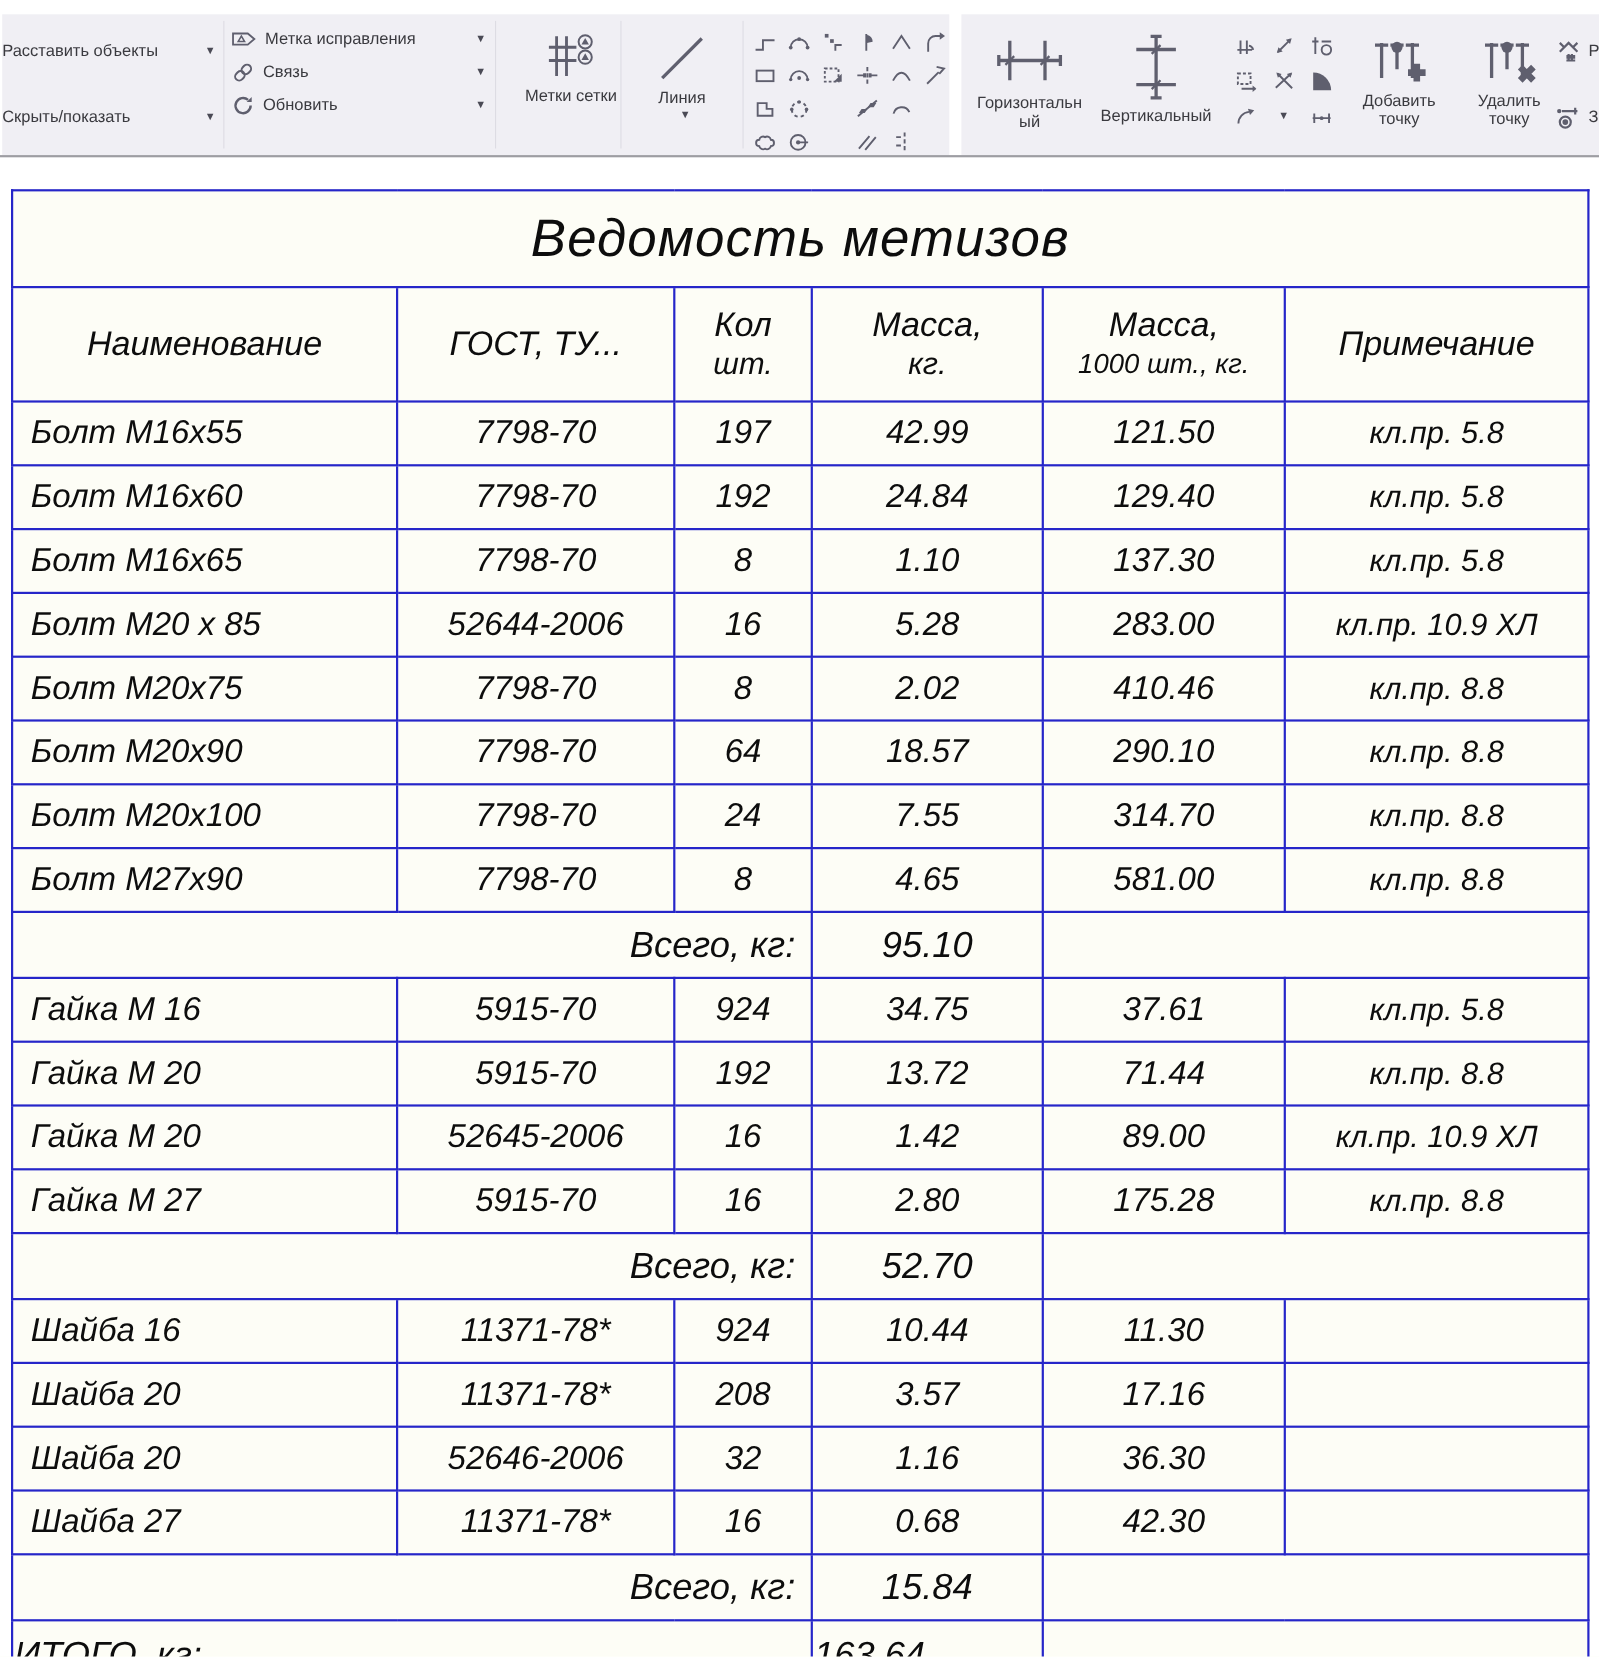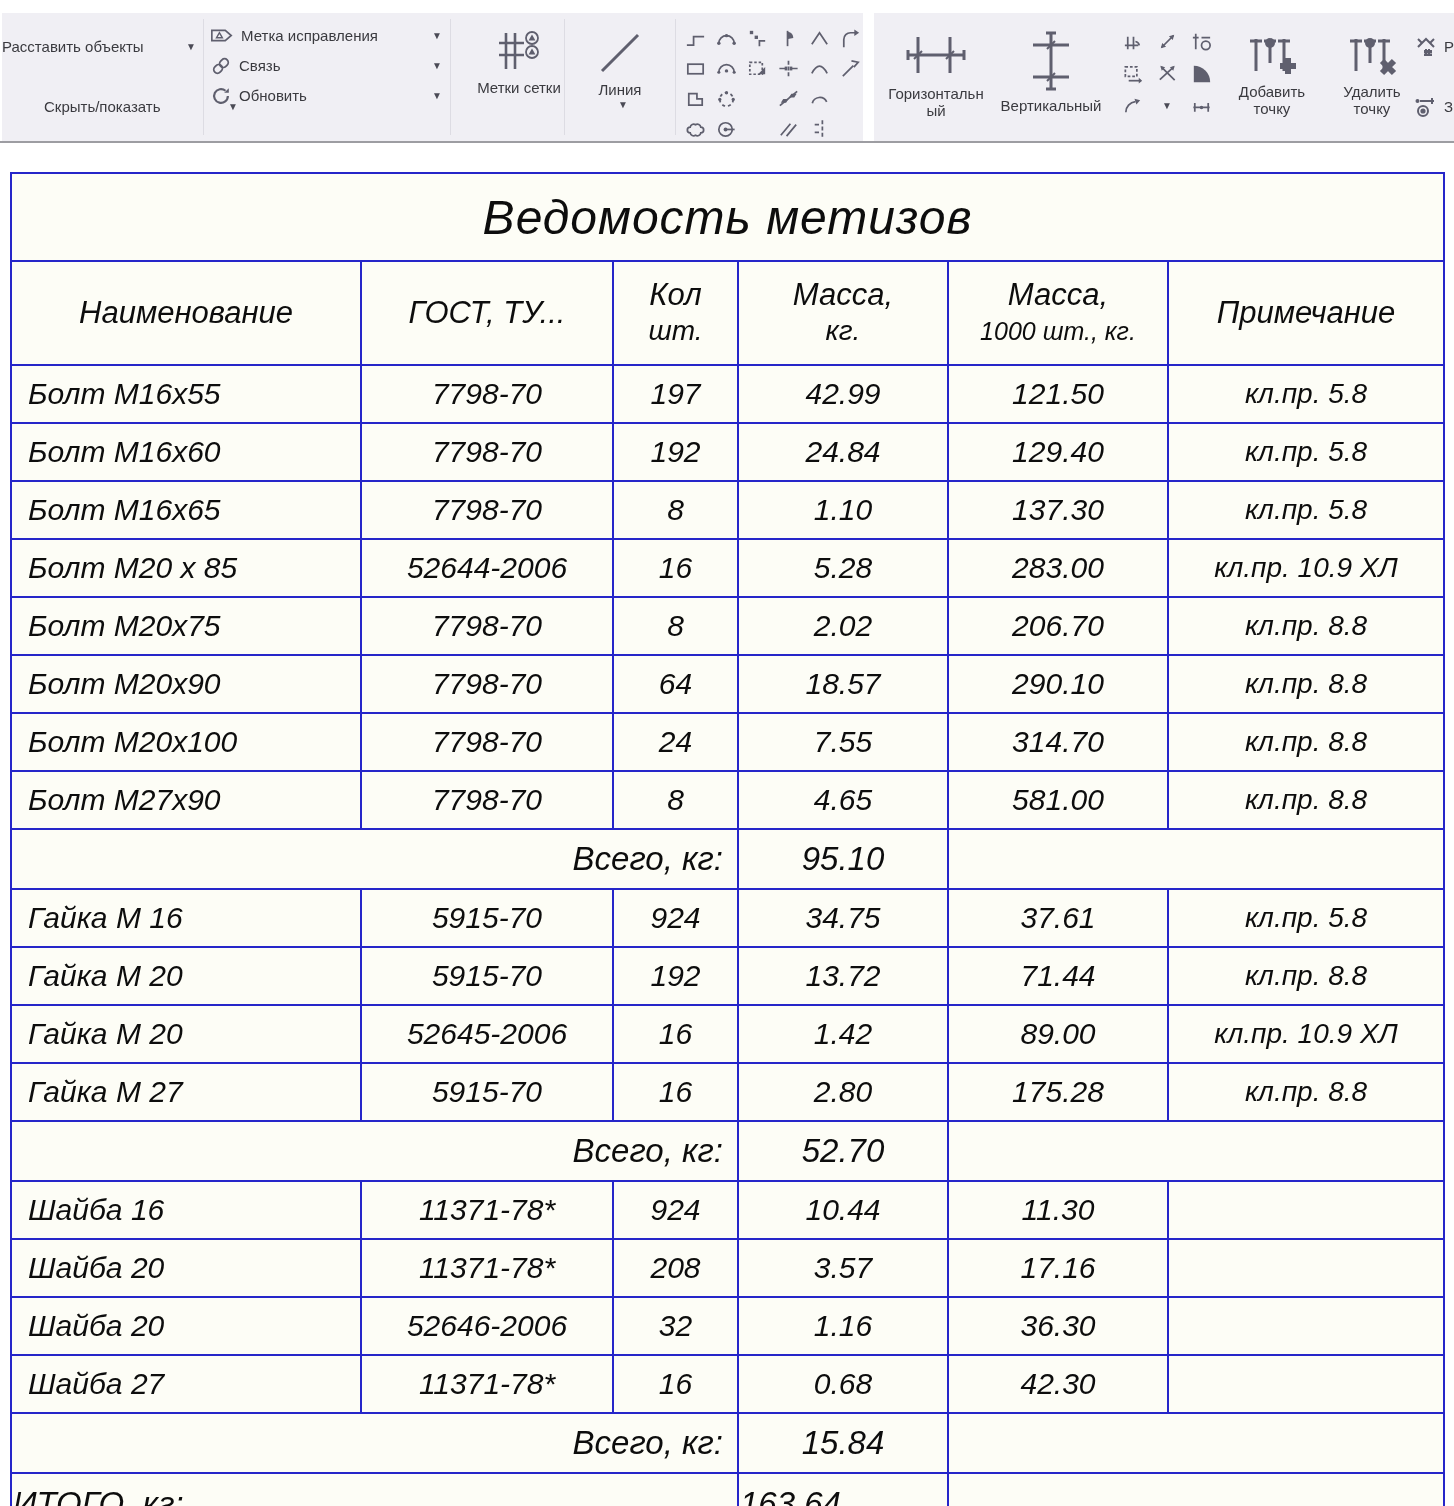--- a/index.html
+++ b/index.html
@@ -48,21 +48,21 @@
   .grow td{height:58px;font-size:33px;vertical-align:middle;}
 </style>
 </head>
 <body>
 
 <div id="rib-left" class="ribbon-sec">
   <div class="wbtn" style="left:0;top:18px;width:198px;">
     <span class="lbl">Расставить объекты</span>
     <span class="caret" style="position:absolute;right:4px;">▼</span>
   </div>
-  <div class="wbtn" style="left:0;top:78px;width:198px;margin-left:42px;">
+  <div class="wbtn" style="left:0;top:78px;width:198px;">
     <span class="lbl">Скрыть/показать</span>
     <span class="caret" style="position:absolute;right:4px;">▼</span>
   </div>
   <div class="vsep" style="left:201px;"></div>
 
   <div class="rowbtn" style="left:208px;top:8px;width:238px;">
     <span class="icn">
         <svg width="24" height="17" viewBox="0 0 26 18">
           <path d="M2 3.5h14.5l6.5 5.5-6.5 5.5H2z" fill="none" stroke="#5f5f6e" stroke-width="1.8"></path>
           <path d="M7 11.5l3.2-5.5 3.2 5.5z" fill="none" stroke="#5f5f6e" stroke-width="1.5"></path>
@@ -441,21 +441,21 @@
         <td class="c-qty">16</td>
         <td class="c-mass">5.28</td>
         <td class="c-mass1000">283.00</td>
         <td class="c-note">кл.пр. 10.9 ХЛ</td>
       </tr>
       <tr class="drow">
         <td class="c-name">Болт М20х75</td>
         <td class="c-gost">7798-70</td>
         <td class="c-qty">8</td>
         <td class="c-mass">2.02</td>
-        <td class="c-mass1000">206.70</td>
+        <td class="c-mass1000">410.46</td>
         <td class="c-note">кл.пр. 8.8</td>
       </tr>
       <tr class="drow">
         <td class="c-name">Болт М20х90</td>
         <td class="c-gost">7798-70</td>
         <td class="c-qty">64</td>
         <td class="c-mass">18.57</td>
         <td class="c-mass1000">290.10</td>
         <td class="c-note">кл.пр. 8.8</td>
       </tr>

